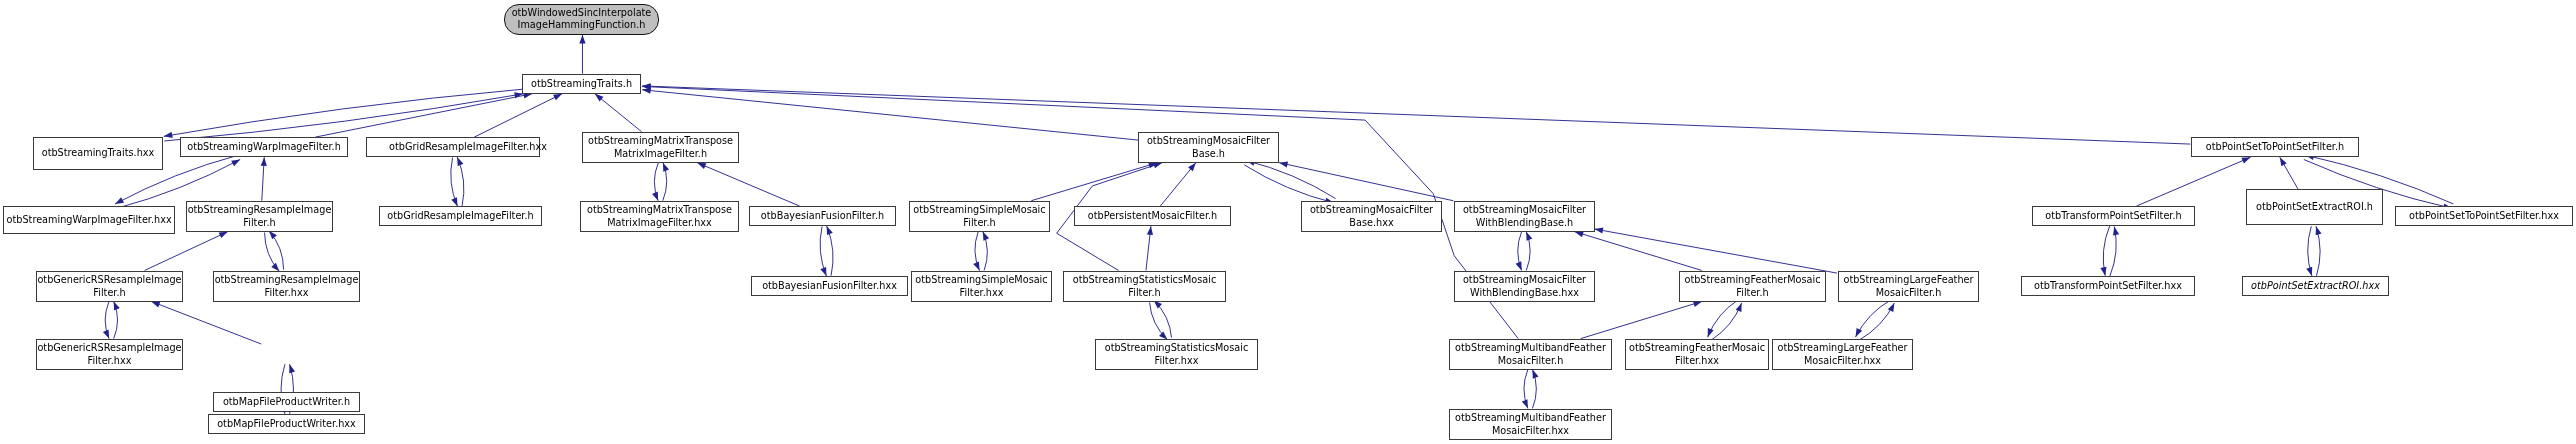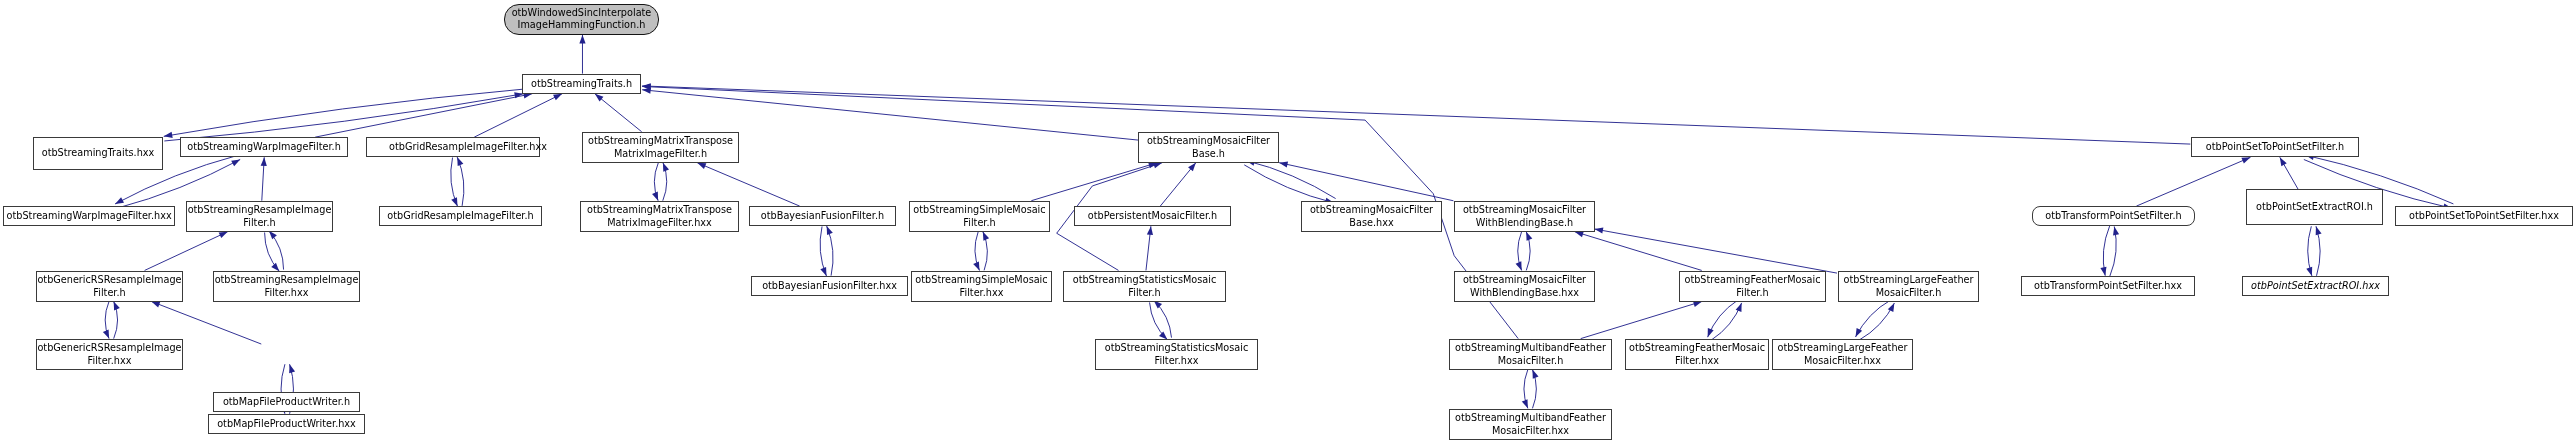--- a/index.html
+++ b/index.html
@@ -137,35 +137,35 @@
 ImageHammingFunction.h</div>
     <div class="node" style="left: 522px; top: 74px; width: 119px; height: 20px;">otbStreamingTraits.h</div>
     <div class="node" style="left: 33px; top: 137px; width: 130px; height: 33px;">otbStreamingTraits.hxx</div>
     <div class="node" style="left: 180px; top: 137px; width: 168px; height: 20px;">otbStreamingWarpImageFilter.h</div>
     <div class="node" style="left: 366px; top: 137px; width: 174px; height: 20px; padding-left: 30px;">otbGridResampleImageFilter.hxx</div>
     <div class="node" style="left: 582px; top: 132px; width: 157px; height: 31px;">otbStreamingMatrixTranspose
 MatrixImageFilter.h</div>
     <div class="node" style="left: 1138px; top: 132px; width: 141px; height: 31px;">otbStreamingMosaicFilter
 Base.h</div>
     <div class="node" style="left: 2191px; top: 137px; width: 168px; height: 20px;">otbPointSetToPointSetFilter.h</div>
-    <div class="node" style="left: 3.1px; top: 206px; width: 172px; height: 20px;">otbStreamingWarpImageFilter.hxx</div>
+    <div class="node" style="left: 3.1px; top: 206px; width: 172px; height: 28px;">otbStreamingWarpImageFilter.hxx</div>
     <div class="node" style="left: 186px; top: 201px; width: 147px; height: 31px;">otbStreamingResampleImage
 Filter.h</div>
     <div class="node" style="left: 379px; top: 206px; width: 163px; height: 20px;">otbGridResampleImageFilter.h</div>
     <div class="node" style="left: 580px; top: 201px; width: 159px; height: 31px;">otbStreamingMatrixTranspose
 MatrixImageFilter.hxx</div>
     <div class="node" style="left: 749px; top: 206px; width: 147px; height: 20px;">otbBayesianFusionFilter.h</div>
     <div class="node" style="left: 909px; top: 201px; width: 141px; height: 31px;">otbStreamingSimpleMosaic
 Filter.h</div>
     <div class="node" style="left: 1074px; top: 206px; width: 157px; height: 20px;">otbPersistentMosaicFilter.h</div>
     <div class="node" style="left: 1301px; top: 201px; width: 141px; height: 31px;">otbStreamingMosaicFilter
 Base.hxx</div>
     <div class="node" style="left: 1454px; top: 201px; width: 141px; height: 31px;">otbStreamingMosaicFilter
 WithBlendingBase.h</div>
-    <div class="node" style="left: 2032px; top: 206px; width: 163px; height: 20px; border-radius: 8px;">otbTransformPointSetFilter.h</div>
+    <div class="node" style="left: 2032px; top: 206px; width: 163px; height: 20px;">otbTransformPointSetFilter.h</div>
     <div class="node" style="left: 2246px; top: 189px; width: 137px; height: 36px;">otbPointSetExtractROI.h</div>
     <div class="node" style="left: 2395px; top: 206px; width: 178px; height: 20px;">otbPointSetToPointSetFilter.hxx</div>
     <div class="node" style="left: 36px; top: 271px; width: 147px; height: 31px;">otbGenericRSResampleImage
 Filter.h</div>
     <div class="node" style="left: 213px; top: 271px; width: 147px; height: 31px;">otbStreamingResampleImage
 Filter.hxx</div>
     <div class="node" style="left: 751px; top: 276px; width: 157px; height: 20px;">otbBayesianFusionFilter.hxx</div>
     <div class="node" style="left: 911px; top: 271px; width: 141px; height: 31px;">otbStreamingSimpleMosaic
 Filter.hxx</div>
     <div class="node" style="left: 1063px; top: 271px; width: 163px; height: 31px;">otbStreamingStatisticsMosaic

